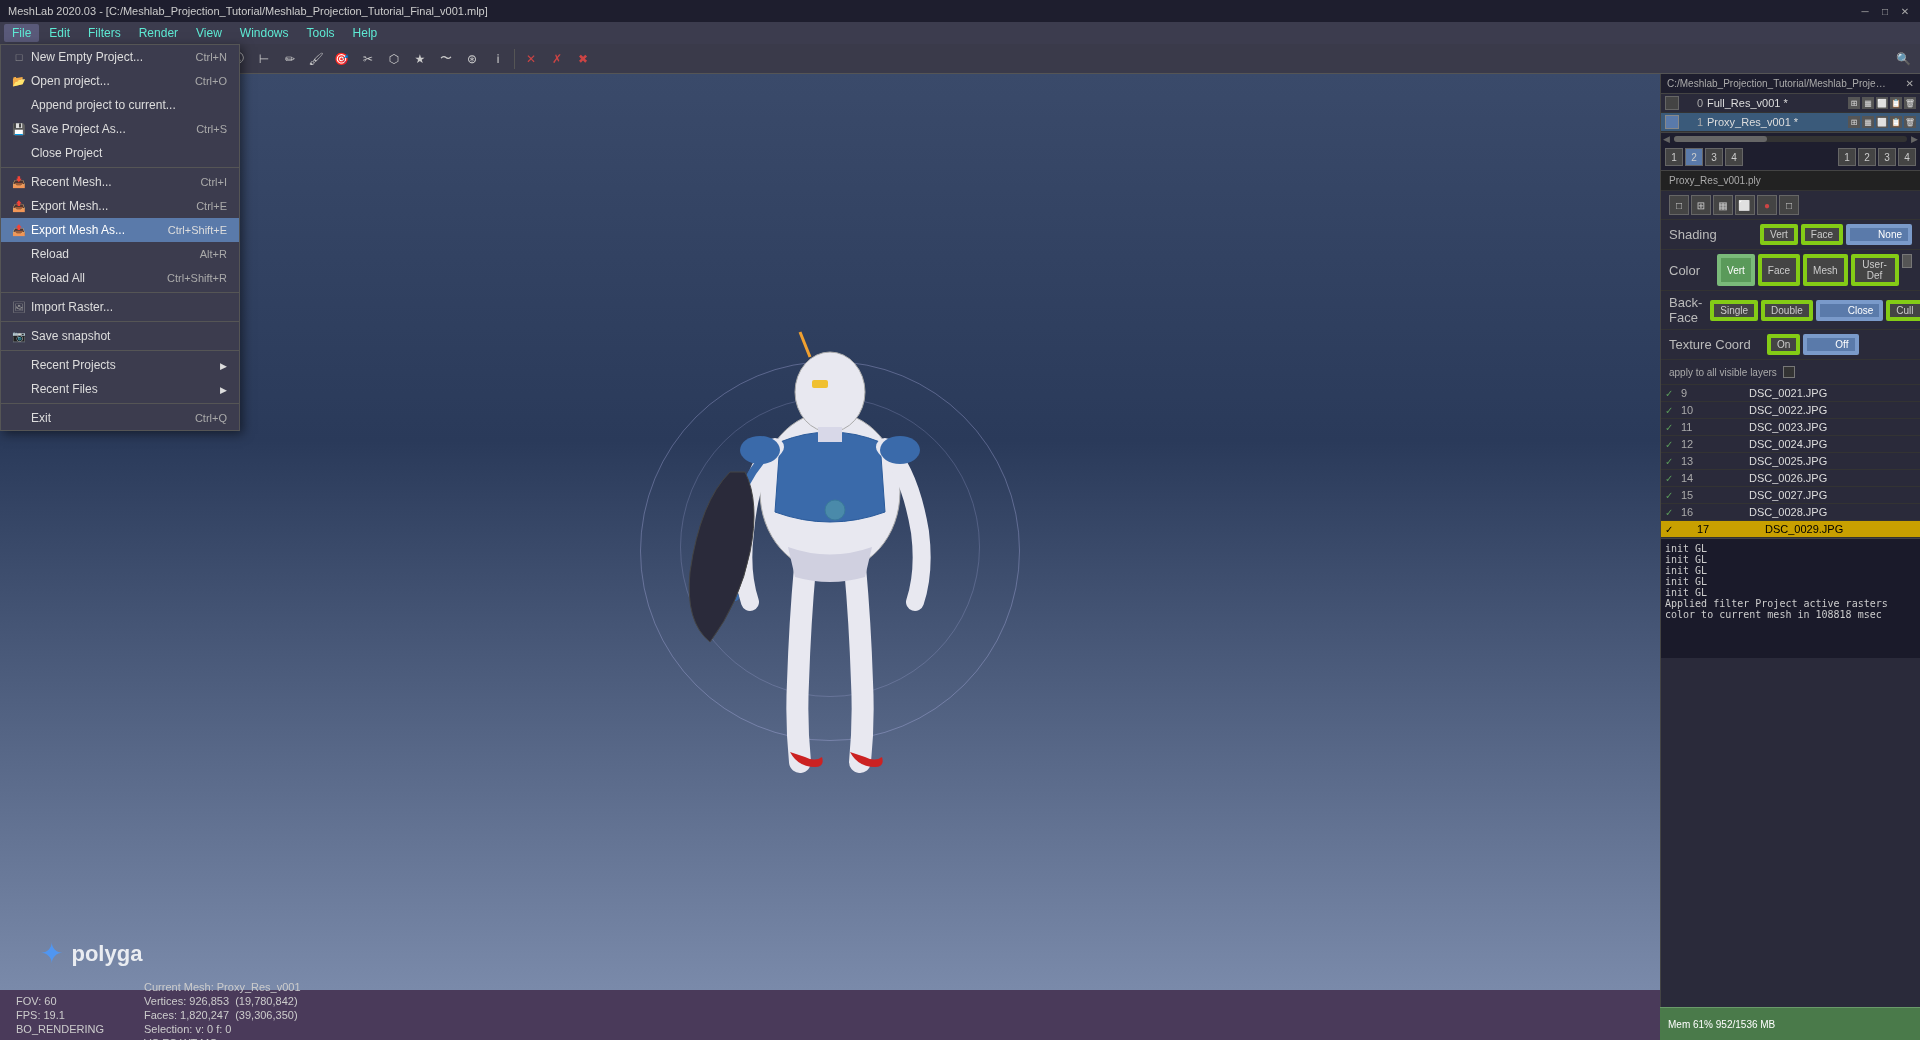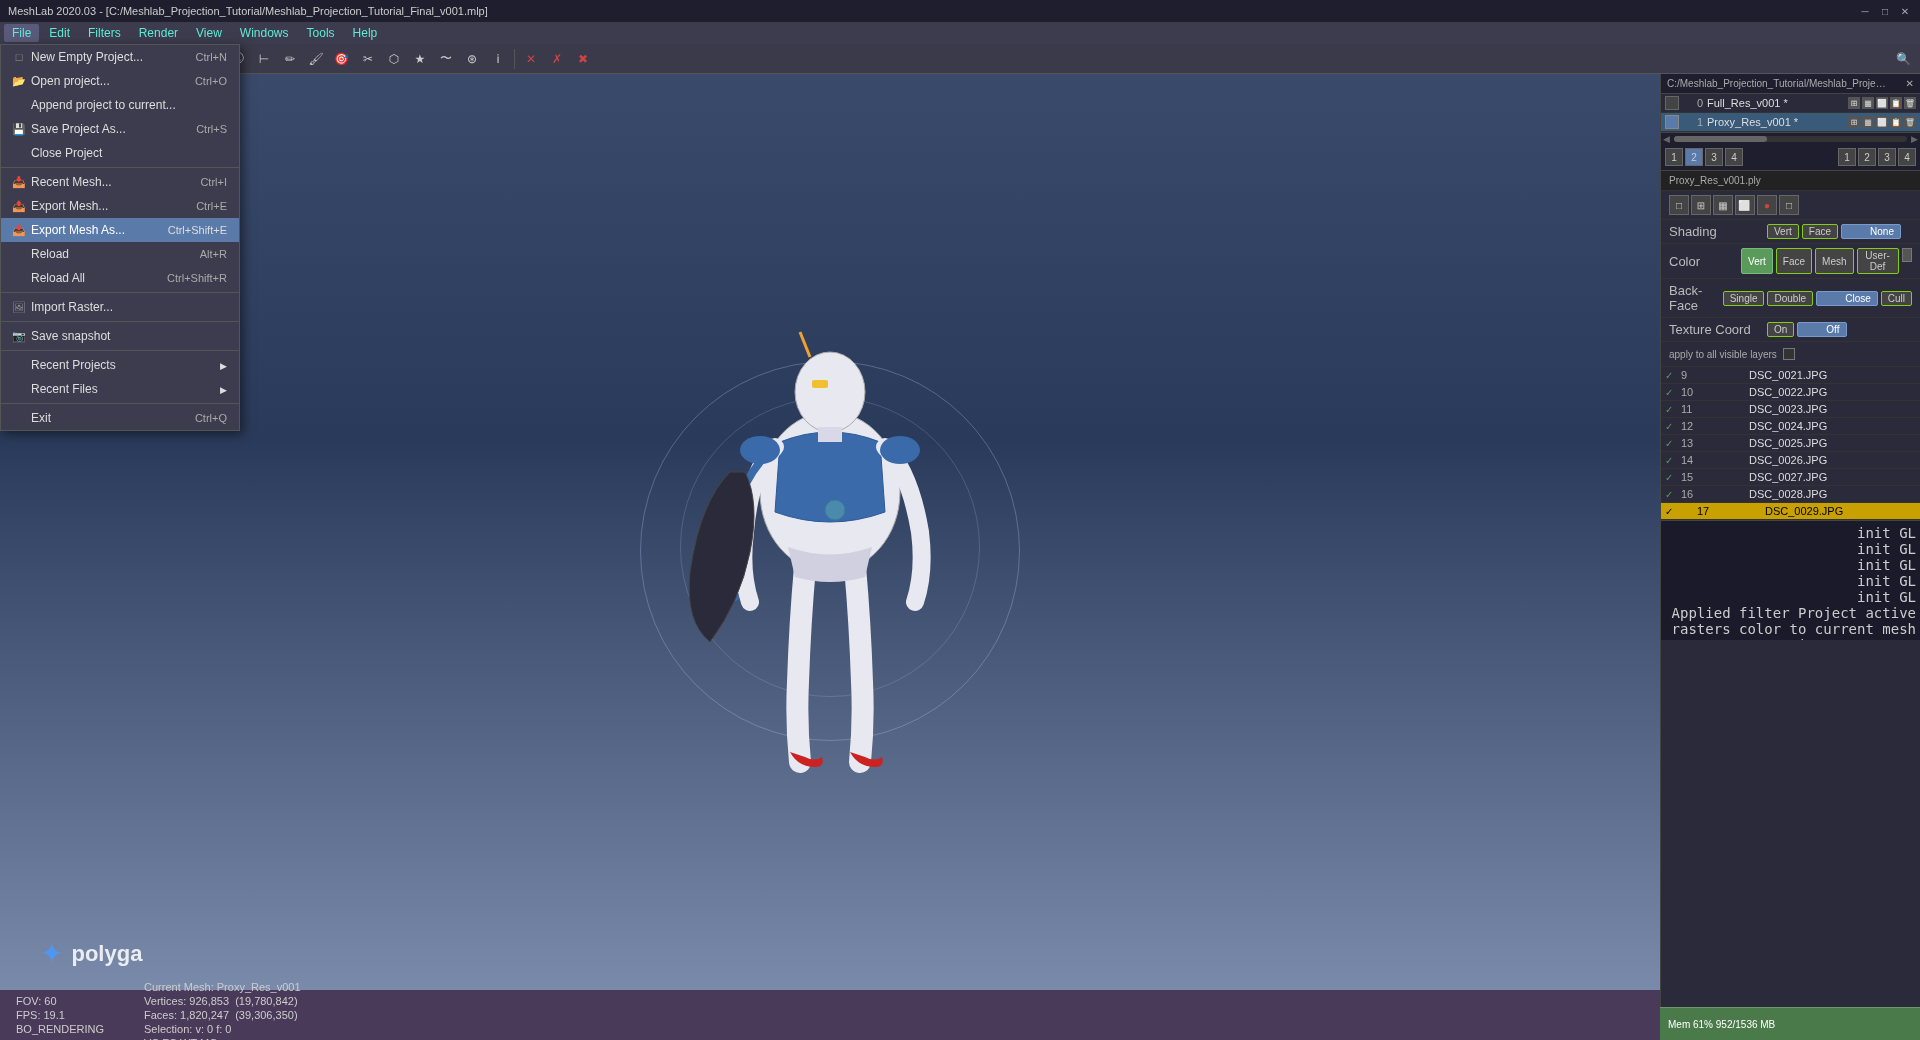--- a/index.html
+++ b/index.html
@@ -273,21 +273,21 @@
       color: #bbb;
       font-size: 13px;
     }
     .prop-buttons {
       display: flex;
       gap: 3px;
     }
     .prop-btn {
       padding: 1px 6px;
       background: #444;
-      border: 1px solid #84cc16;
+      border: 4px solid #84cc16;
       color: #ccc;
       font-size: 10px;
       cursor: pointer;
       border-radius: 2px;
     }
     .prop-btn.active {
       background: #5a9a5a;
       border-color: #7aba7a;
       color: white;
     }
@@ -376,24 +376,23 @@
       margin-left: 44px;
     }
 
     
     #console-panel {
       height: 120px;
       background: #1a1a2a;
       border-top: 1px solid #444;
       overflow-y: auto;
       padding: 4px;
-      font-size: 14px;
+      font-size: 10px;
       color: #ccc;
       font-family: monospace;
-      text-align: right;
     }
 
     
     #status-bar {
       position: absolute;
       bottom: 0; left: 0; right: 260px;
       height: 50px;
       background: #4a3a5a;
       display: flex;
       align-items: center;

